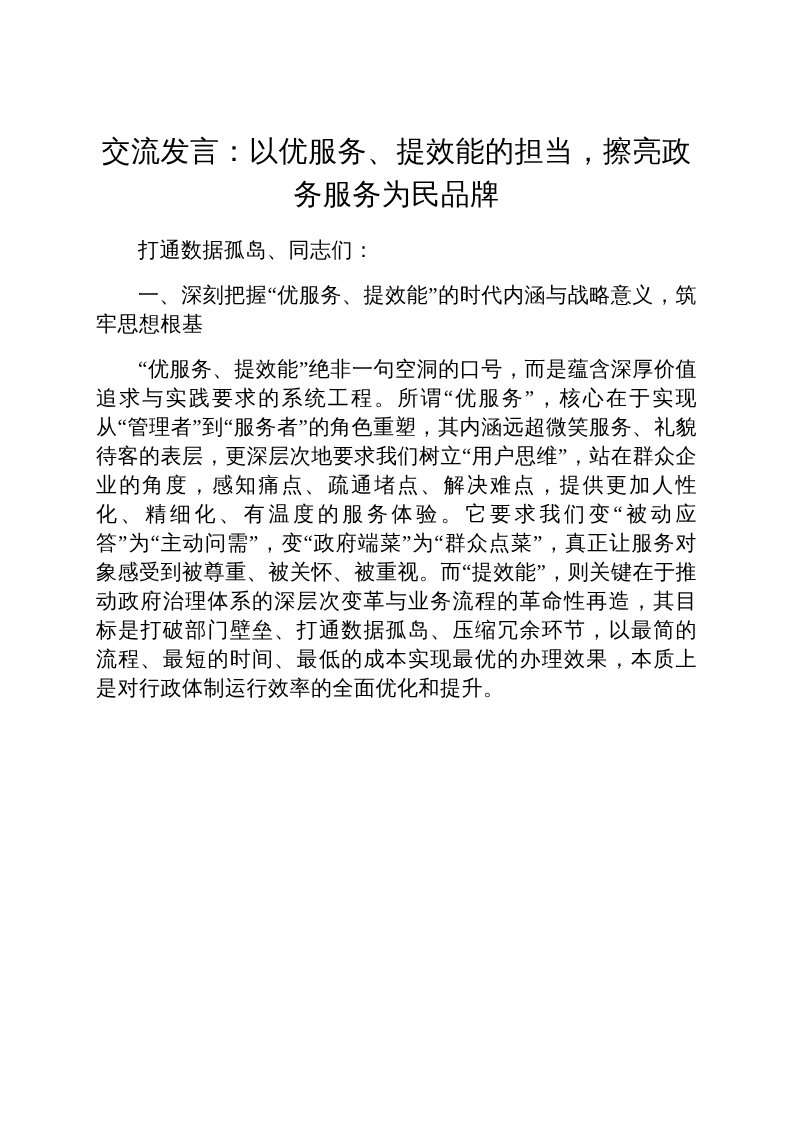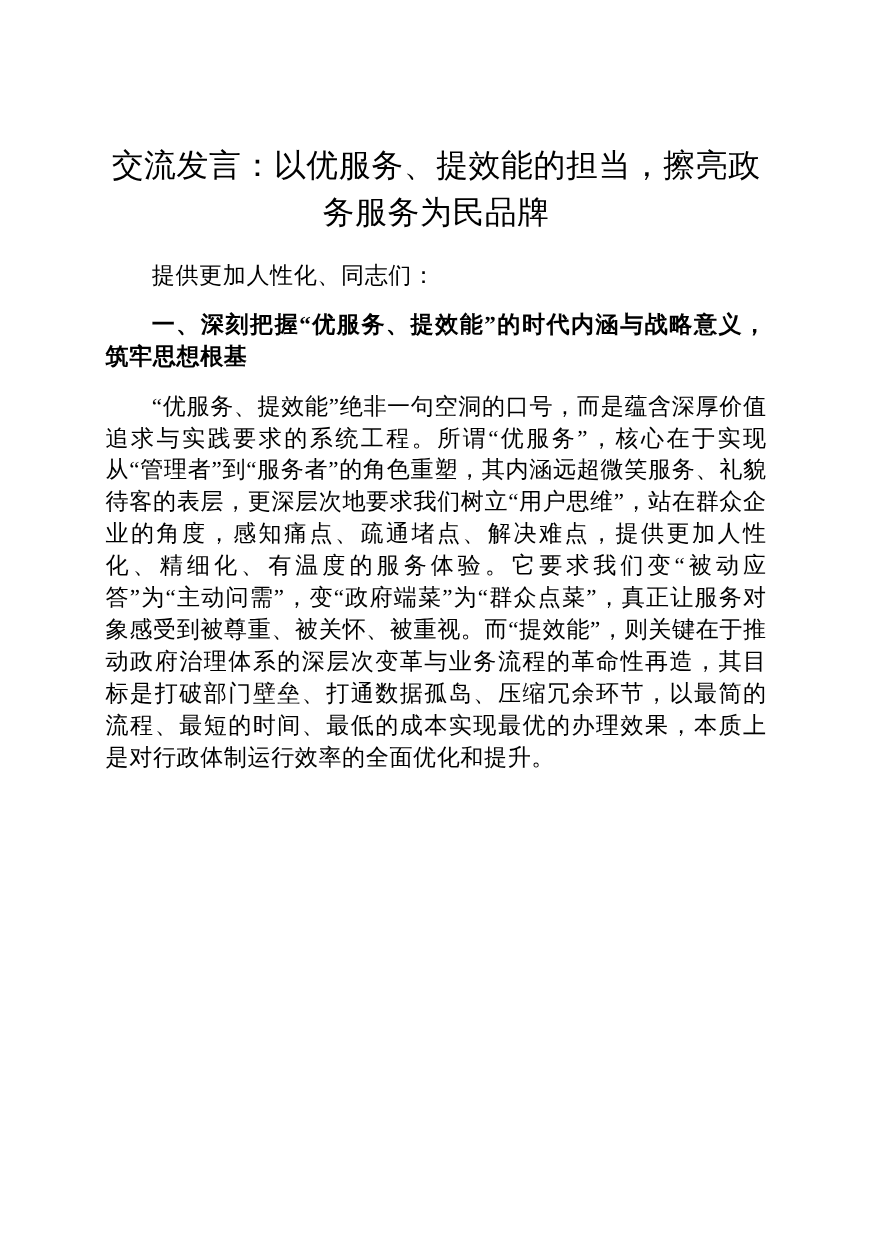--- a/index.html
+++ b/index.html
@@ -35,33 +35,33 @@
     text-indent: 2em;
     margin: 0 0 16px 0;
     letter-spacing: 0.5px;
   }
   .greeting {
     text-align: left;
   }
   .section-heading {
     font-size: 21px;
     line-height: 29px;
-    font-weight: bold;
+    font-weight: normal;
     text-align: justify;
     text-justify: inter-ideograph;
     text-indent: 2em;
     margin: 0 0 16px 0;
     letter-spacing: 0.5px;
   }
 </style>
 </head>
 <body>
 
 <div class="page">
   <h1 class="doc-title">交流发言：以优服务、提效能的担当，擦亮政务服务为民品牌</h1>
 
-  <p class="para greeting">提供更加人性化、同志们：</p>
+  <p class="para greeting">打通数据孤岛、同志们：</p>
 
 
   <h2 class="section-heading">一、深刻把握“优服务、提效能”的时代内涵与战略意义，筑牢思想根基</h2>
 
   <p class="para">“优服务、提效能”绝非一句空洞的口号，而是蕴含深厚价值追求与实践要求的系统工程。所谓“优服务”，核心在于实现从“管理者”到“服务者”的角色重塑，其内涵远超微笑服务、礼貌待客的表层，更深层次地要求我们树立“用户思维”，站在群众企业的角度，感知痛点、疏通堵点、解决难点，提供更加人性化、精细化、有温度的服务体验。它要求我们变“被动应答”为“主动问需”，变“政府端菜”为“群众点菜”，真正让服务对象感受到被尊重、被关怀、被重视。而“提效能”，则关键在于推动政府治理体系的深层次变革与业务流程的革命性再造，其目标是打破部门壁垒、打通数据孤岛、压缩冗余环节，以最简的流程、最短的时间、最低的成本实现最优的办理效果，本质上是对行政体制运行效率的全面优化和提升。</p>
 </div>
 
 </body></html>

